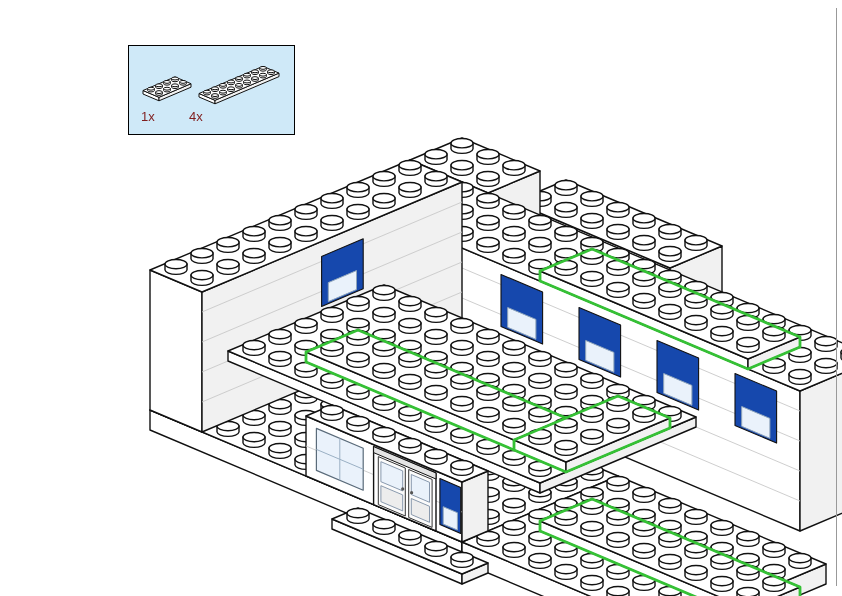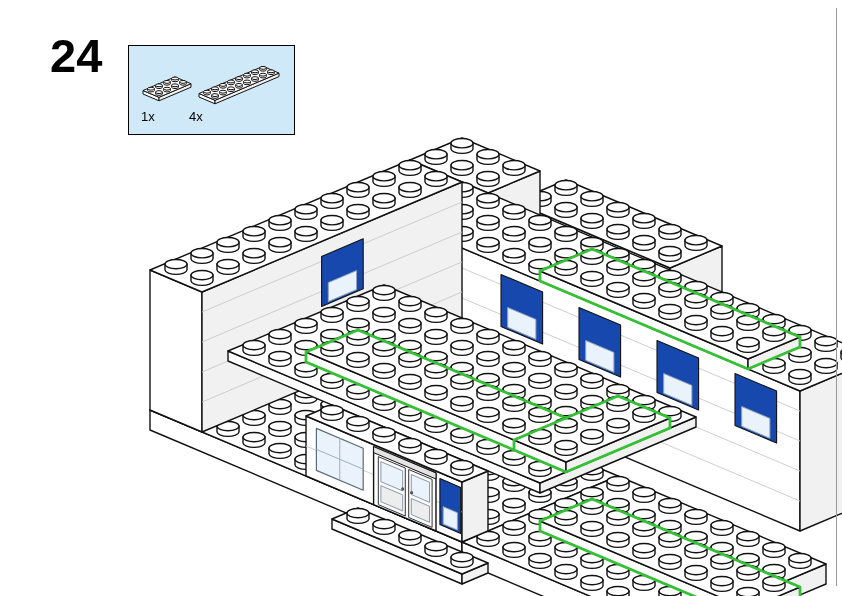--- a/index.html
+++ b/index.html
@@ -12,33 +12,32 @@
   #scene{position:absolute;left:0;top:0;z-index:1}
   .step-number{
     position:absolute;left:50px;top:30px;z-index:3;
     font-size:47px;font-weight:bold;line-height:1.1;color:#000;
   }
   .parts-callout{
     position:absolute;left:128px;top:45px;width:165px;height:88px;z-index:3;
     background:var(--callout_bg,#cfe9f8);border:1.6px solid #000;
   }
   #parts-svg{position:absolute;left:2px;top:4px}
-  .part-count{position:absolute;top:63px;font-size:13px;color:#000000}
+  .part-count{position:absolute;top:63px;font-size:13px;color:#7f1d1d}
   .count-1{left:12px}
   .count-2{left:60px}
   .edge-line{
     position:absolute;left:836px;top:8px;width:1.2px;height:578px;z-index:2;
     background:var(--edge_line,#999999);
   }
 </style>
 </head>
 <body>
 
 <div class="page">
-  <div class="step-number">24</div>
 
   <div class="parts-callout">
     <svg id="parts-svg" width="160" height="58">
         <g>
           <polygon points="12.0,44.0 28.0,50.8 28.0,47.3 12.0,40.5" fill="#ffffff" stroke="#111111" stroke-width="1" stroke-linejoin="round"></polygon>
           <polygon points="28.0,50.8 60.0,37.2 60.0,33.7 28.0,47.3" fill="#f1f1f1" stroke="#111111" stroke-width="1" stroke-linejoin="round"></polygon>
           <polygon points="12.0,40.5 28.0,47.3 60.0,33.7 44.0,26.9" fill="#ffffff" stroke="#111111" stroke-width="1" stroke-linejoin="round"></polygon>
           <path d="M 40.6 28.5 L 40.6 30.3 A 3.39 1.44 0 0 0 47.4 30.3 L 47.4 28.5 Z" fill="#ffffff" stroke="#111111" stroke-width="1"></path>
           <ellipse cx="44.0" cy="28.5" rx="3.39" ry="1.44" fill="#ffffff" stroke="#111111" stroke-width="1"></ellipse>
           <path d="M 48.6 31.9 L 48.6 33.7 A 3.39 1.44 0 0 0 55.4 33.7 L 55.4 31.9 Z" fill="#ffffff" stroke="#111111" stroke-width="1"></path>

